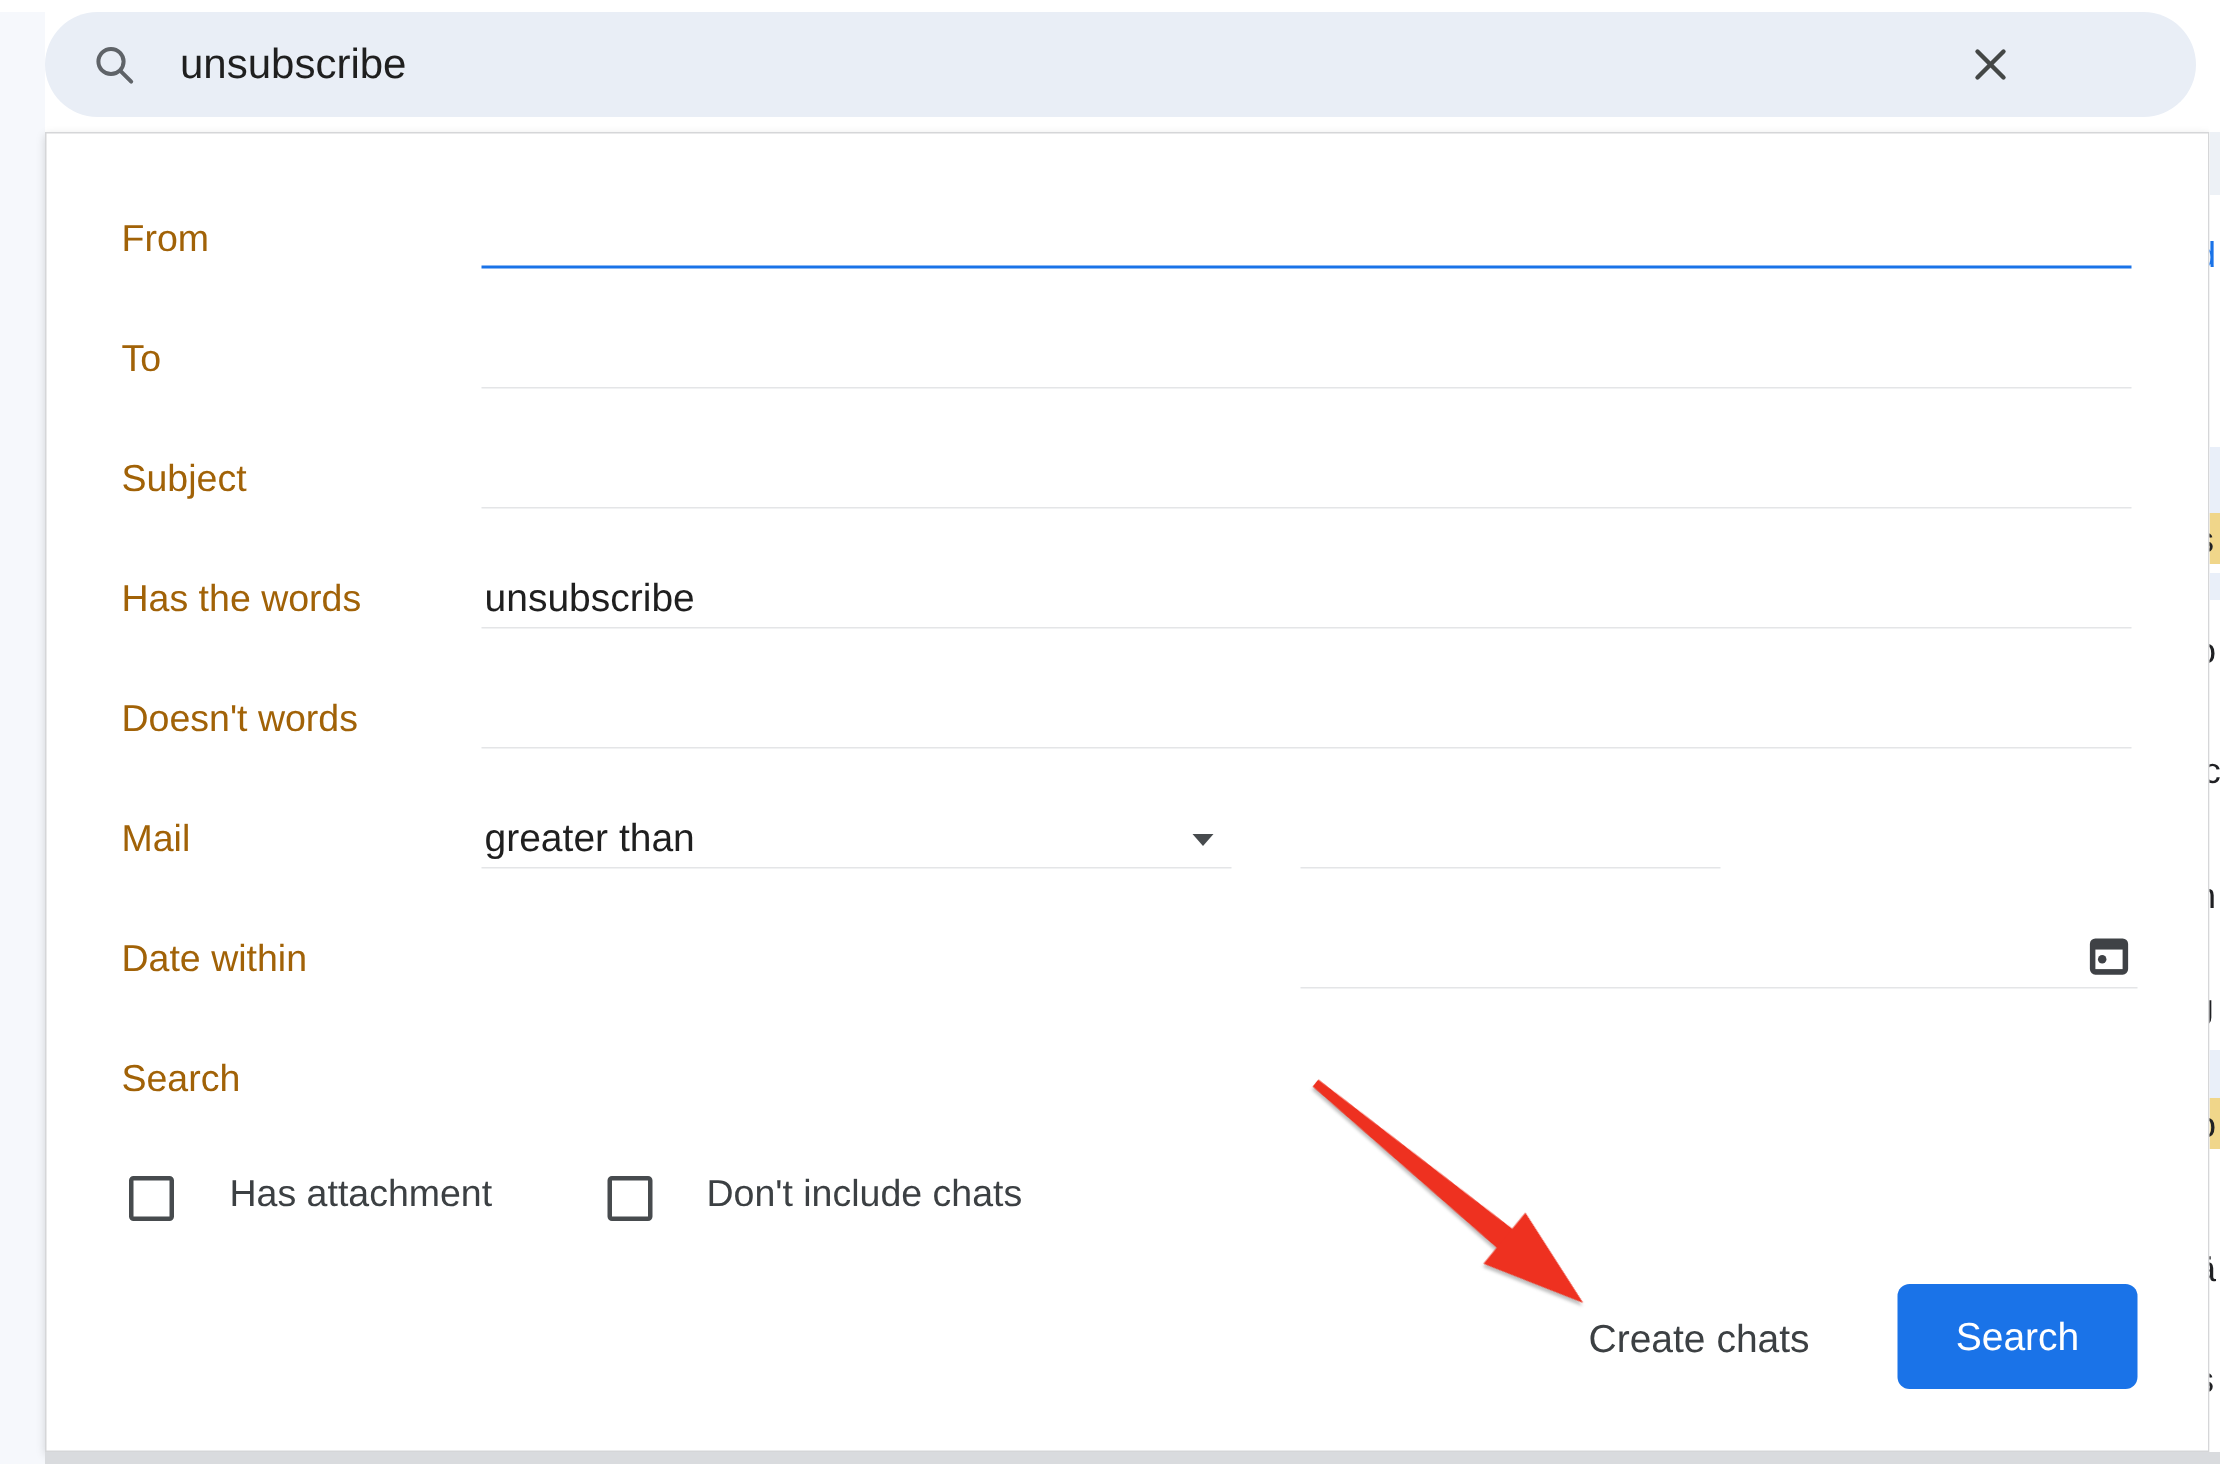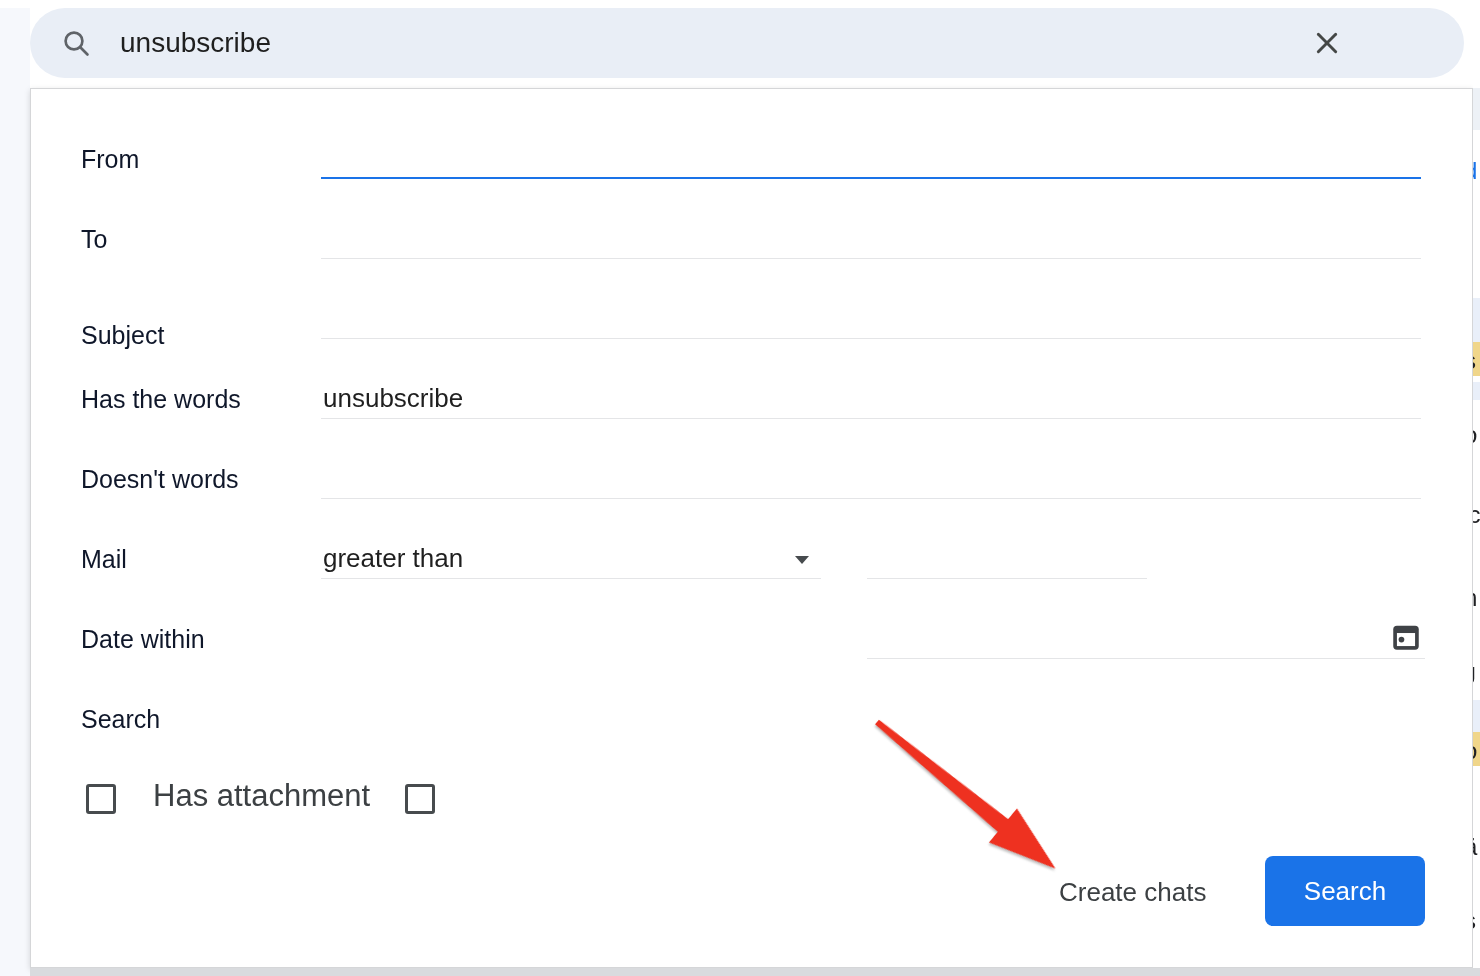--- a/index.html
+++ b/index.html
@@ -24,21 +24,21 @@
   }
   .pill-close{position:absolute;left:1281px;top:19px;width:32px;height:32px;cursor:pointer;}
 
   
   .filter-panel{
     position:absolute;left:30px;top:88px;width:1443px;height:880px;
     background:#ffffff;border:1px solid #d5d6d8;box-sizing:border-box;
     box-shadow:0 2px 6px rgba(0,0,0,0.15);
   }
   .row-label{
-    position:absolute;left:50px;font-size:25px;color:#0f172a;line-height:30px;
+    position:absolute;left:50px;font-size:25px;color:#a16207;line-height:30px;
   }
   .field-input{
     position:absolute;left:290px;width:1100px;height:40px;box-sizing:border-box;
     border:none;border-bottom:1px solid #e4e5e7;outline:none;background:transparent;
     font-family:"Liberation Sans",sans-serif;font-size:26px;color:#1f1f1f;padding:0 2px;
   }
   .field-input.focused{border-bottom:2px solid #1a73e8;}
   .select{
     position:absolute;height:40px;box-sizing:border-box;border-bottom:1px solid #e4e5e7;
     display:flex;align-items:center;cursor:pointer;
@@ -52,21 +52,21 @@
   .date-region{
     position:absolute;left:836px;width:558px;height:40px;box-sizing:border-box;
     border-bottom:1px solid #e4e5e7;
   }
   .calendar-btn{position:absolute;right:2px;top:0px;width:34px;height:36px;cursor:pointer;}
 
   .checkbox{
     position:absolute;width:24px;height:24px;border:3px solid #474b4e;border-radius:3px;
     background:#fff;cursor:pointer;
   }
-  .checkbox-label{position:absolute;font-size:31px;color:#3c4043;line-height:30px;}
+  .checkbox-label{position:absolute;font-size:25px;color:#3c4043;line-height:30px;}
 
   .create-filter{
     position:absolute;left:1028px;top:788px;font-size:26px;color:#3c4043;cursor:pointer;
   }
   .search-btn{
     position:absolute;left:1234px;top:767px;width:160px;height:70px;
     background:#1a73e8;border:none;border-radius:8px;color:#ffffff;
     font-family:"Liberation Sans",sans-serif;font-size:26px;font-weight:500;cursor:pointer;
   }
 
@@ -100,21 +100,21 @@
 </div>
 
 <div class="filter-panel">
 
   <div class="row-label" style="top:55px">From</div>
   <input class="field-input focused" style="top: 50px;" value="">
 
   <div class="row-label" style="top:135px">To</div>
   <input class="field-input" style="top: 130px;" value="">
 
-  <div class="row-label" style="top:231px">Subject</div>
+  <div class="row-label" style="top:215px">Subject</div>
   <input class="field-input" style="top: 210px;" value="">
 
   <div class="row-label" style="top:295px">Has the words</div>
   <input class="field-input" style="top: 290px;" value="unsubscribe">
 
   <div class="row-label" style="top:375px">Doesn't words</div>
   <input class="field-input" style="top: 370px;" value="">
 
   <div class="row-label" style="top:455px">Mail</div>
   <div class="select" style="left:290px;top:450px;width:500px">
@@ -130,20 +130,21 @@
       <rect x="5.6" y="9.2" width="12.8" height="9.2" fill="#ffffff"></rect>
       <circle cx="8.8" cy="13.8" r="2" fill="#3f4246"></circle>
     </svg>
   </div>
 
   <div class="row-label" style="top:615px">Search</div>
 
   <div class="checkbox" style="left:55px;top:695px"></div>
   <div class="checkbox-label" style="left:122px;top:692px">Has attachment</div>
   <div class="checkbox" style="left:374px;top:695px"></div>
+  <div class="checkbox-label" style="left:440px;top:692px">Don't include chats</div>
 
   <div class="create-filter">Create chats</div>
   <button class="search-btn">Search</button>
 </div>
 
 <div class="edge-strip">
   <div class="edge-seg" style="top:88px;height:42px;background:#edf1f6"></div>
   <div class="edge-seg" style="top:298px;height:48px;background:#e9eff9"></div>
   <div class="edge-seg" style="top:382px;height:18px;background:#e9eff9"></div>
   <div class="edge-seg" style="top:700px;height:36px;background:#e9eff9"></div>

